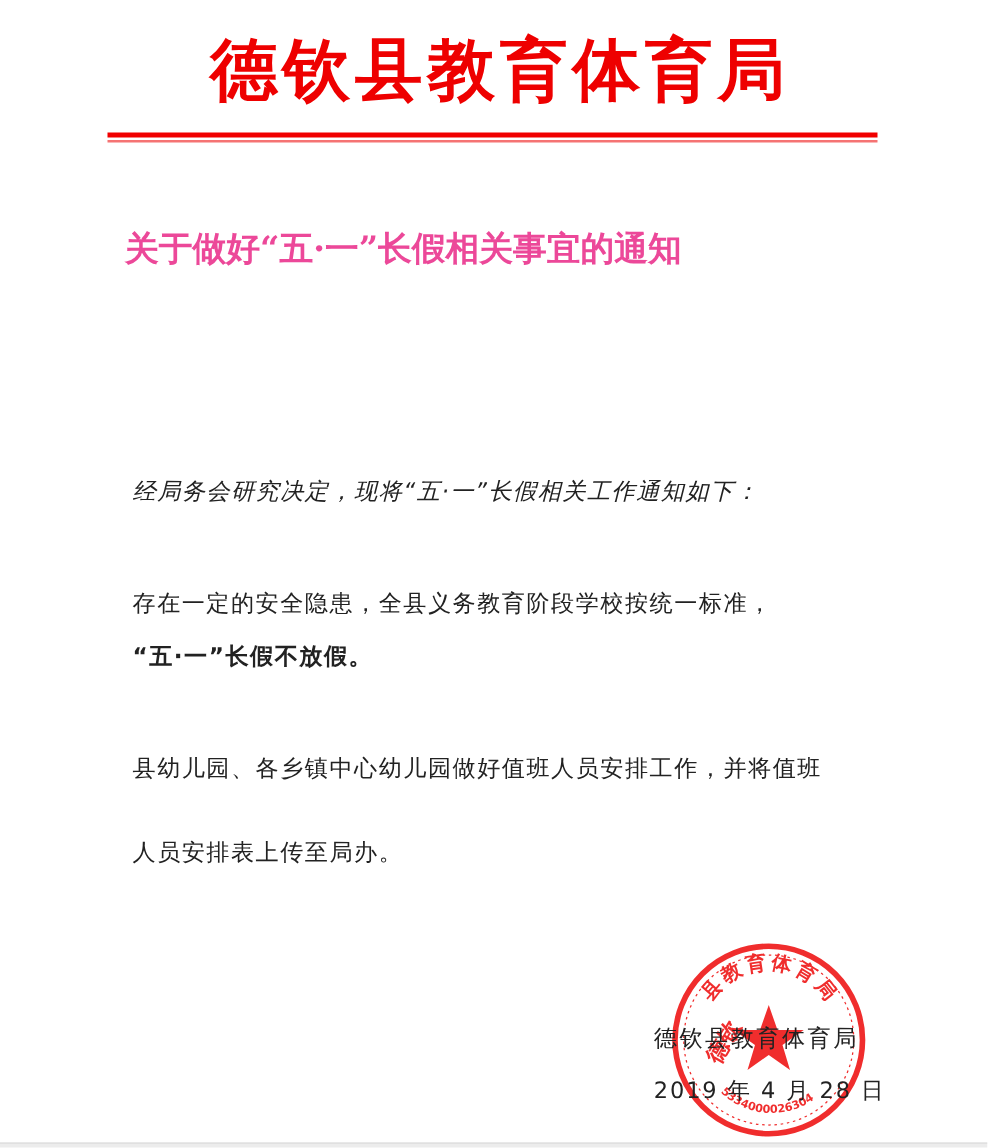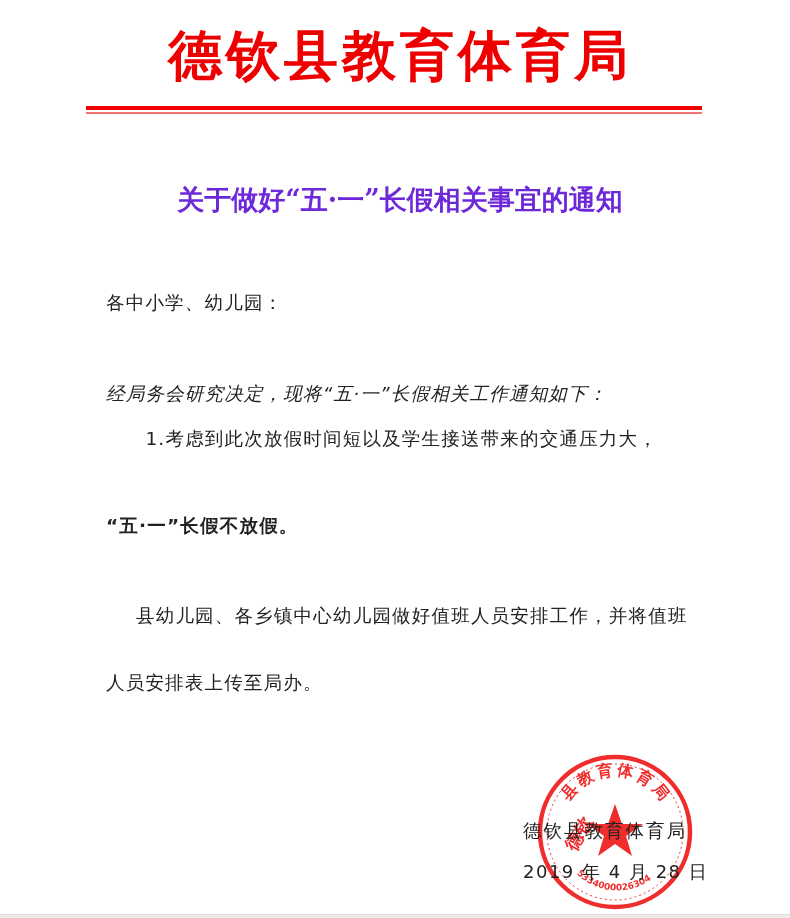--- a/index.html
+++ b/index.html
@@ -10,46 +10,45 @@
   .page { position: absolute; left: 0; top: 0; width: 790px; height: 914px; background: #fff; }
   .bottom-bar { position: absolute; left: 0; top: 914px; width: 790px; height: 4px; background: #ececec; border-top: 1px solid #dcdcdc; }
   .header-title {
     position: absolute; left: 90px; top: 20px; width: 620px; text-align: center;
     color: #ee0000; font-family: "DejaVu Serif", serif; font-weight: bold;
     font-size: 54px; letter-spacing: 4px; line-height: 70px;
   }
   .red-rule { position: absolute; left: 86px; top: 106px; width: 616px; height: 4px; background: #f10000; }
   .red-rule-thin { position: absolute; left: 86px; top: 112px; width: 616px; height: 2px; background: #f57373; }
   .doc-title {
-    position: absolute; left: 100px; top: 180px; width: 600px; text-align: center;
-    font-family: "DejaVu Serif", serif; font-weight: bold; font-size: 27px; line-height: 40px; color: #6d28d9;
+    position: absolute; left: 100px; top: 180px; width: 600px; 
+    font-family: "DejaVu Serif", serif; font-weight: bold; font-size: 27px; line-height: 40px; color: #ec4899;
   }
   .body-text {
     position: absolute; left: 106px; width: 590px; font-family: "DejaVu Sans", sans-serif;
     font-size: 18.5px; line-height: 42px; color: #222; letter-spacing: 1.2px; white-space: nowrap;
   }
   .sig-name { position: absolute; left: 523px; top: 818px; font-family: "DejaVu Sans", sans-serif; font-size: 18.5px; letter-spacing: 2px; color: #222; }
   .sig-date { position: absolute; left: 523px; top: 860px; font-family: "DejaVu Sans", sans-serif; font-size: 18px; letter-spacing: 1.5px; color: #222; }
   .stamp { position: absolute; left: 535px; top: 752px; width: 160px; height: 160px; opacity: 0.88; }
 </style>
 </head>
 <body>
 
 <div class="page">
   <div class="header-title">德钦县教育体育局</div>
   <div class="red-rule"></div>
   <div class="red-rule-thin"></div>
 
   <div class="doc-title">关于做好“五·一”长假相关事宜的通知</div>
 
-  <div class="body-text" style="top:282px;">各中小学、幼儿园：</div>
   <div class="body-text" style="top:373px;font-style:italic;">经局务会研究决定，现将“五·一”长假相关工作通知如下：</div>
-  <div class="body-text" style="top:418px;">　　1.考虑到此次放假时间短以及学生接送带来的交通压力大，</div>
+  <div class="body-text" style="top:463px;">存在一定的安全隐患，全县义务教育阶段学校按统一标准，</div>
   <div class="body-text" style="top:505px;font-weight:bold;">“五·一”长假不放假。</div>
-  <div class="body-text" style="top:595px;margin-left:30px;">县幼儿园、各乡镇中心幼儿园做好值班人员安排工作，并将值班</div>
+  <div class="body-text" style="top:595px;">县幼儿园、各乡镇中心幼儿园做好值班人员安排工作，并将值班</div>
   <div class="body-text" style="top:662px;">人员安排表上传至局办。</div>
 
   <svg class="stamp" viewBox="0 0 160 160">
     <defs>
       <path id="arcTop" d="M 28 92 A 54 54 0 1 1 132 92"></path>
       <path id="arcBottom" d="M 38 118 A 58 58 0 0 0 128 116"></path>
     </defs>
     <circle cx="80" cy="80" r="75" fill="none" stroke="#ee1111" stroke-width="4.5"></circle>
     <circle cx="80" cy="80" r="68" fill="none" stroke="#ee1111" stroke-width="1" stroke-dasharray="2 3"></circle>
     <text font-size="16" font-weight="bold" fill="#ee1111" font-family="DejaVu Serif, serif" letter-spacing="3">

